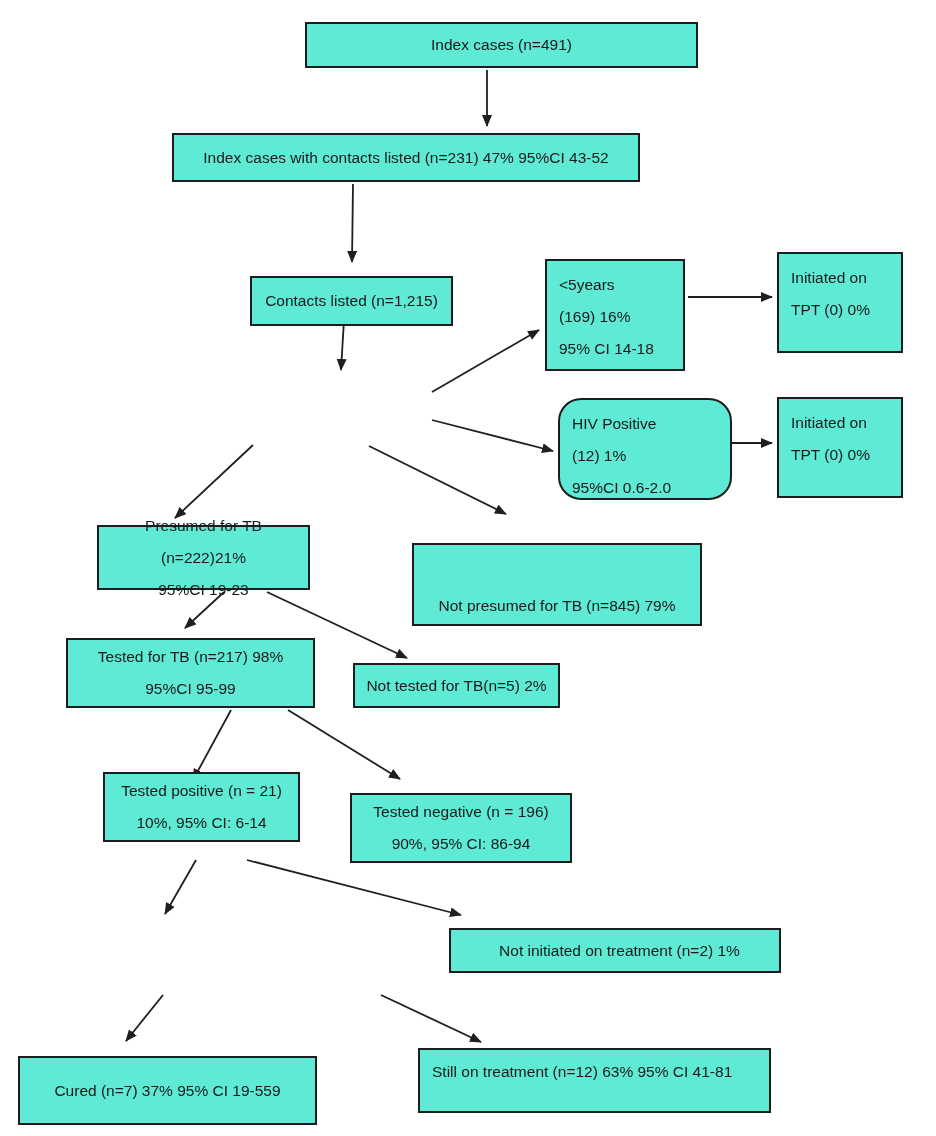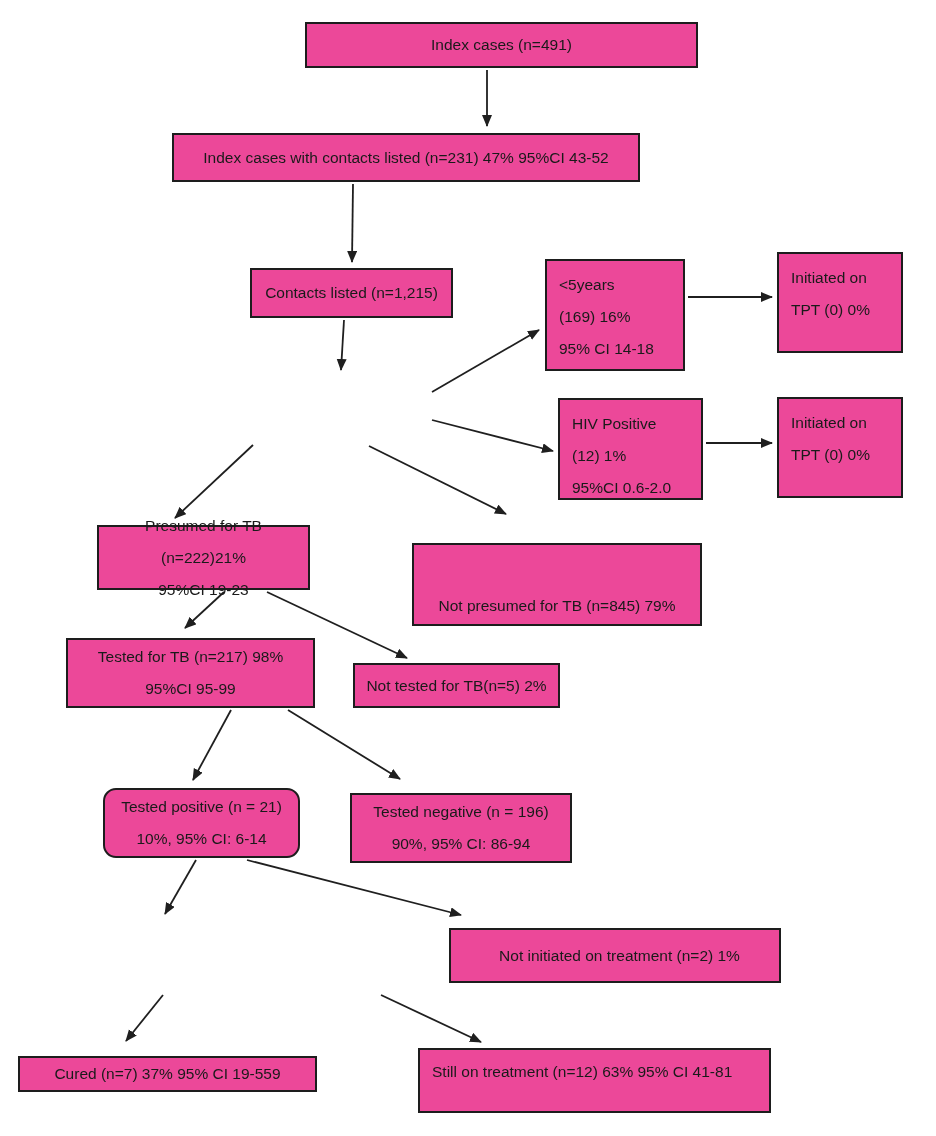--- a/index.html
+++ b/index.html
@@ -14,21 +14,21 @@
   }
   .arrows {
     position: absolute;
     left: 0; top: 0;
     width: 936px; height: 1136px;
   }
   .node {
     position: absolute;
     box-sizing: border-box;
     border: 2px solid #1d1d1d;
-    background: #ec4899;
+    background: #5eead4;
     display: flex;
     align-items: center;
     justify-content: center;
     text-align: center;
     font-size: 15.5px;
     line-height: 32px;
     white-space: pre-line;
     padding: 2px 8px;
   }
   .node.align-left {
@@ -76,37 +76,37 @@
   </svg>
 
   <div class="node" style="left:305px; top:22px; width:393px; height:46px;">
     <span>Index cases (n=491)</span>
   </div>
 
   <div class="node" style="left:172px; top:133px; width:468px; height:49px;">
     <span>Index cases with contacts listed (n=231) 47% 95%CI 43-52</span>
   </div>
 
-  <div class="node" style="left:250px; top:268px; width:203px; height:50px;">
+  <div class="node" style="left:250px; top:276px; width:203px; height:50px;">
     <span>Contacts listed (n=1,215)</span>
   </div>
 
   <div class="node align-left" style="left:545px; top:253px; width:140px; height:112px;margin-top:6px;">
     <span>&lt;5years
 (169) 16%
 95% CI 14-18</span>
   </div>
 
   <div class="node align-left" style="left:777px; top:252px; width:126px; height:101px;">
     <span>Initiated on
 TPT (0) 0%</span>
   </div>
 
 
-  <div class="node align-left" style="left:558px; top:398px; width:145px; height:102px;">
+  <div class="node align-left" style="left:558px; top:398px; width:174px; height:102px;border-radius:23px;">
     <span>HIV Positive
 (12) 1%
 95%CI 0.6-2.0</span>
   </div>
 
   <div class="node align-left" style="left:777px; top:397px; width:126px; height:101px;">
     <span>Initiated on
 TPT (0) 0%</span>
   </div>
 
@@ -121,36 +121,36 @@
 
   <div class="node" style="left:66px; top:638px; width:249px; height:70px;">
     <span>Tested for TB (n=217) 98%
 95%CI 95-99</span>
   </div>
 
   <div class="node" style="left:353px; top:663px; width:207px; height:45px;">
     <span>Not tested for TB(n=5) 2%</span>
   </div>
 
-  <div class="node" style="left:103px; top:788px; width:197px; height:70px;border-radius:13px;">
+  <div class="node" style="left:103px; top:772px; width:197px; height:70px;">
     <span>Tested positive (n = 21)
 10%, 95% CI: 6-14</span>
   </div>
 
   <div class="node" style="left:350px; top:793px; width:222px; height:70px;">
     <span>Tested negative (n = 196)
 90%, 95% CI: 86-94</span>
   </div>
 
 
-  <div class="node" style="left:449px; top:928px; width:332px; height:55px;padding-left:17px;">
+  <div class="node" style="left:449px; top:928px; width:332px; height:45px;padding-left:17px;">
     <span>Not initiated on treatment (n=2) 1%</span>
   </div>
 
-  <div class="node" style="left:18px; top:1056px; width:299px; height:36px;">
+  <div class="node" style="left:18px; top:1056px; width:299px; height:69px;">
     <span>Cured (n=7) 37% 95% CI 19-559</span>
   </div>
 
   <div class="node align-top-left" style="left:418px; top:1048px; width:353px; height:65px;">
     <span>Still on treatment (n=12) 63% 95% CI 41-81</span>
   </div>
 
 </div>
 
 </body></html>

